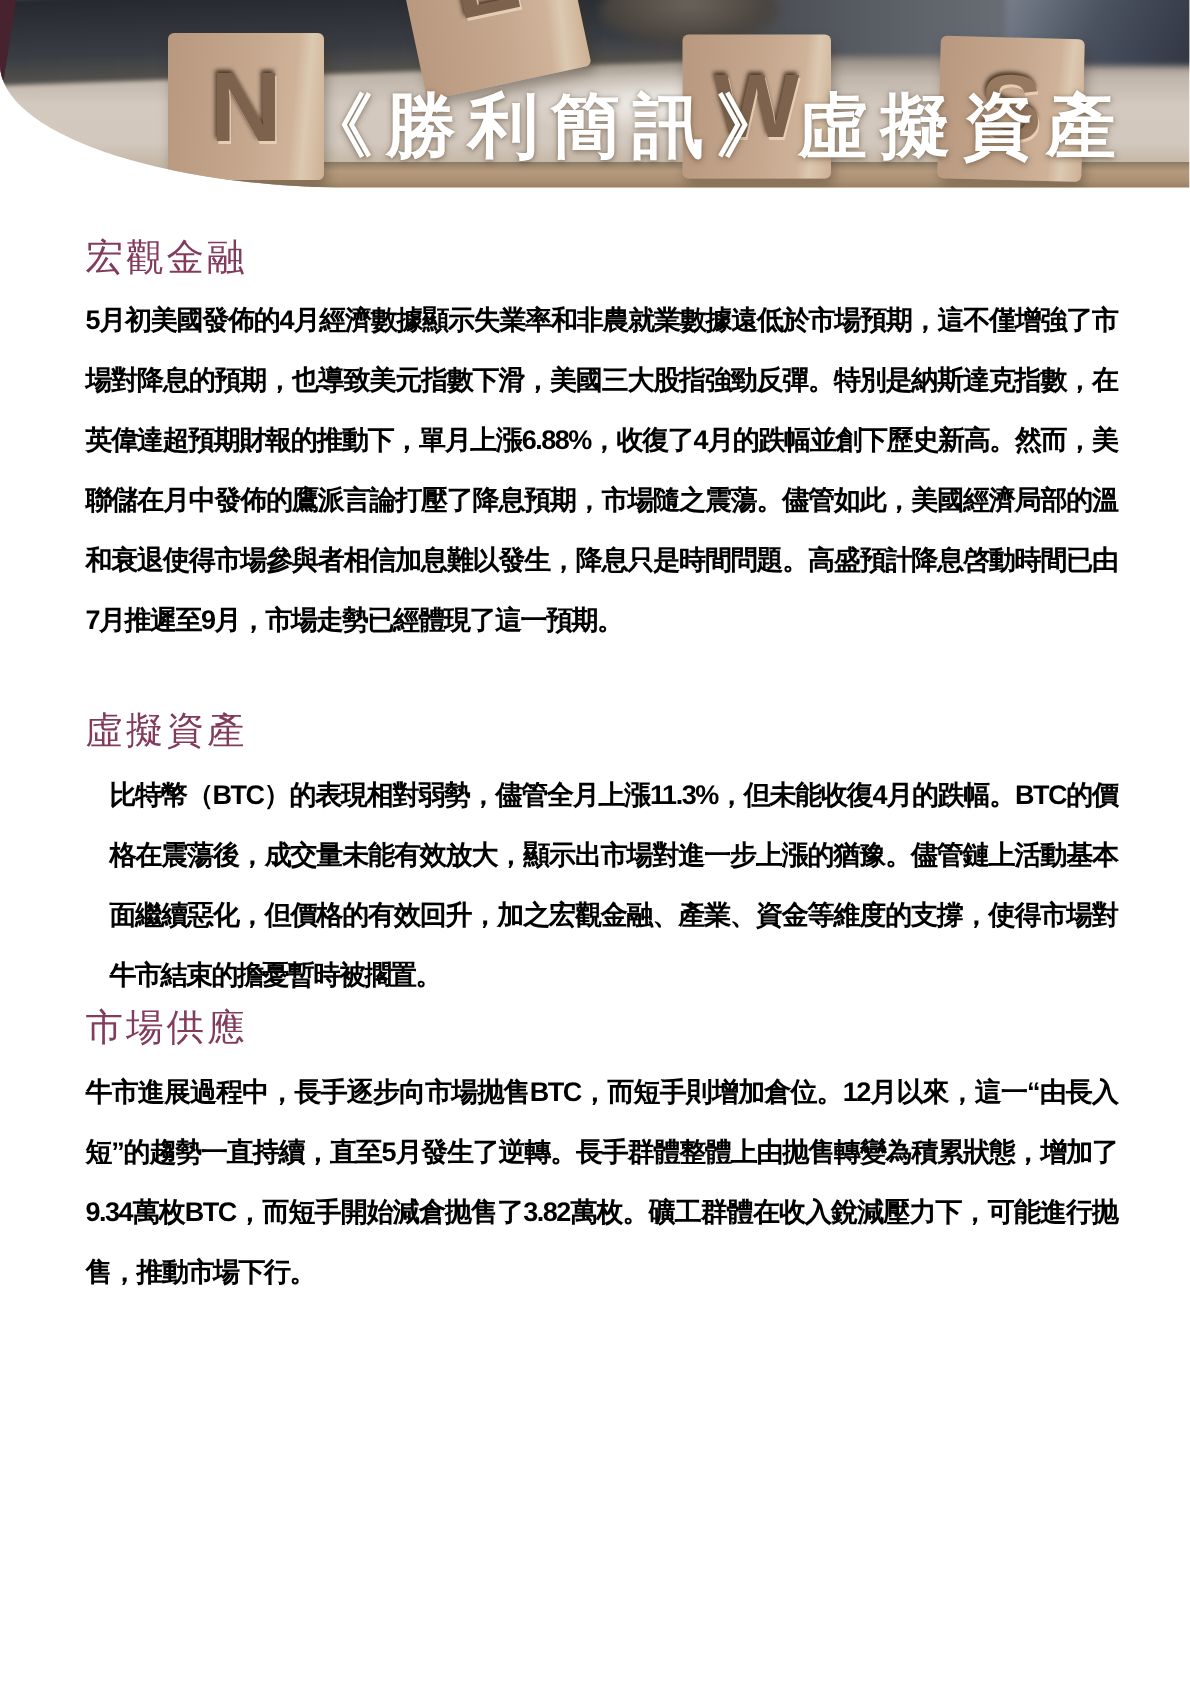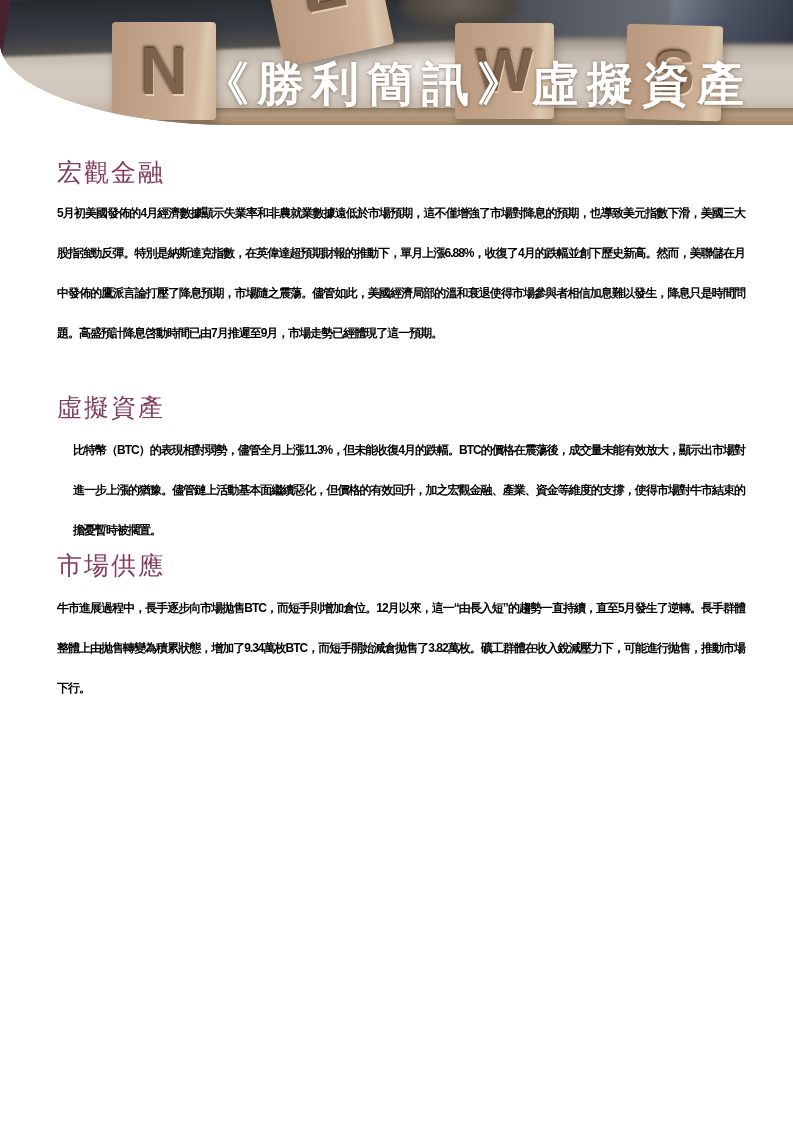--- a/index.html
+++ b/index.html
@@ -81,21 +81,21 @@
     text-shadow:0 1px 4px rgba(90,70,50,0.55), 0 0 2px rgba(120,95,70,0.4);
   }
 
   
   .content { padding:0 48px 0 57px; }
   .section-heading {
     font-size:25px; font-weight:normal; color:#823B5C;
     letter-spacing:2px; line-height:30px;
   }
   .section-body {
-    font-size:12px; font-weight:bold; color:#000000;
+    font-size:18px; font-weight:bold; color:#000000;
     line-height:40px; letter-spacing:-1px;
     text-align:justify; text-justify:inter-ideograph;
   }
   .sec-1 .section-heading { margin-top:32px; }
   .sec-1 .section-body   { margin-top:6px; }
   .sec-2 .section-heading { margin-top:39px; }
   .sec-2 .section-body   { margin-top:8px;margin-left:16px; }
   .sec-3 .section-heading { }
   .sec-3 .section-body   { margin-top:8px; }
 </style>

